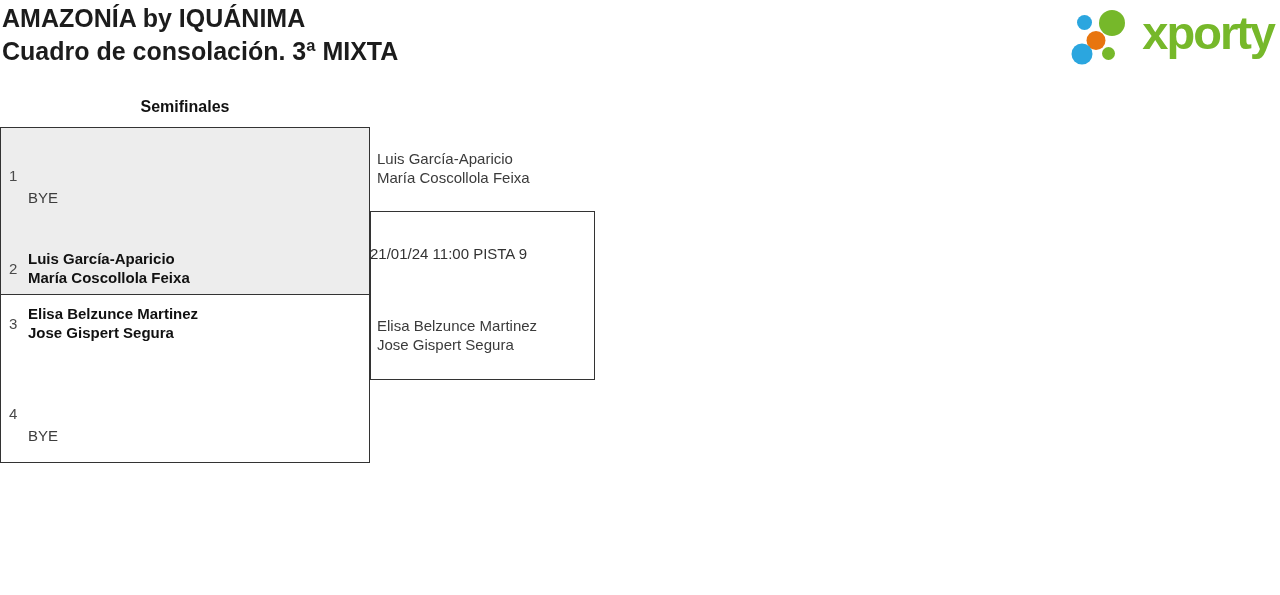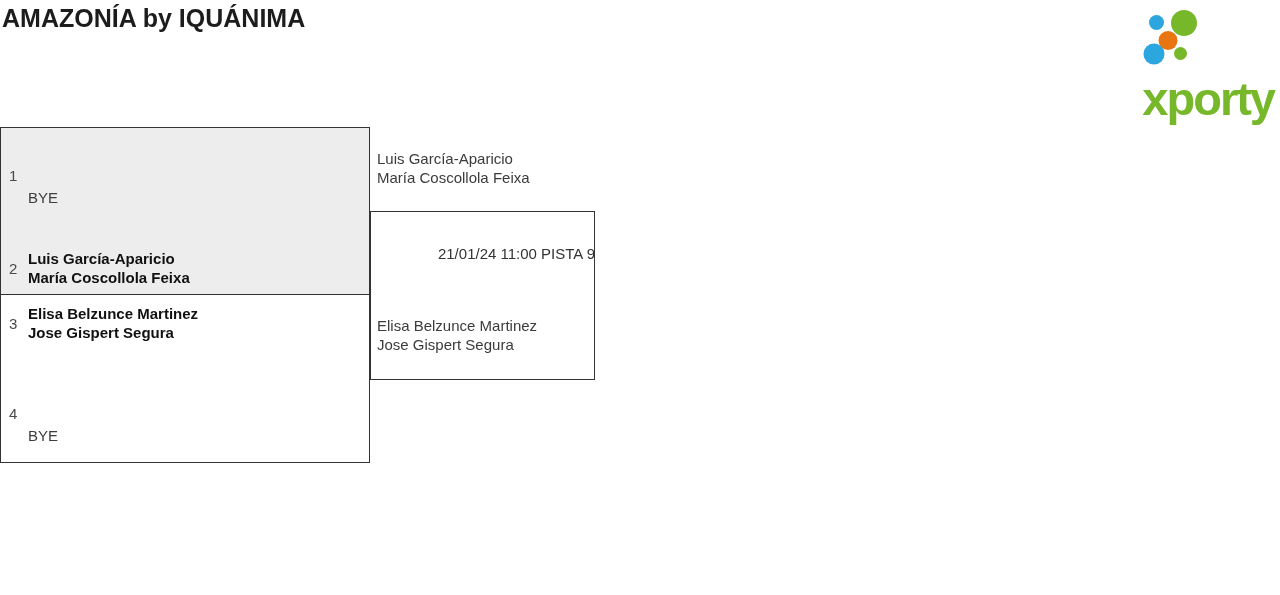--- a/index.html
+++ b/index.html
@@ -13,21 +13,21 @@
   }
   
   .title-block { position:absolute; left:2px; top:2px; }
   .title-line {
     font-size:25px; font-weight:700; color:#1c1c1c;
     line-height:33px; letter-spacing:0;
   }
   .logo {
     position:absolute; right:6px; top:2px;
     display:flex; align-items:flex-start;
-    text-decoration:none; cursor:pointer;flex-direction:column;
+    text-decoration:none; cursor:pointer;
   }
   .logo-text {
     font-size:47px; font-weight:700; color:#76b82a;
     letter-spacing:-2px; line-height:62px; margin-left:8px;
   }
   
   .round-label {
     position:absolute; top:97px;
     font-size:16px; font-weight:700; color:#111;
     text-align:center; line-height:19px;
@@ -62,44 +62,46 @@
   
   .final-team {
     position:absolute; left:377px;
     font-size:15px; font-weight:400; color:#3b3b3b; line-height:19px;
   }
   .final-team div { white-space:nowrap; }
   .final-team-top { top:149px; }
   .final-team-bottom { top:316px; }
   .final-schedule {
     position:absolute; left:370px; top:244px; width:225px;
-    text-align:right;
+    text-align:left;
     font-size:15px; color:#333; line-height:19px;
   }
 </style>
 </head>
 <body>
 
 <div class="page">
 
   <div class="title-block">
     <div class="title-line">AMAZONÍA by IQUÁNIMA</div>
+    <div class="title-line">Cuadro de consolación. 3ª MIXTA</div>
   </div>
 
   <div class="logo">
     <svg width="72" height="66" viewBox="0 0 72 66" aria-hidden="true">
       <circle cx="22.5" cy="20.5" r="7.5" fill="#2ba6df"></circle>
       <circle cx="50" cy="21" r="13" fill="#76b82a"></circle>
       <circle cx="34" cy="38.5" r="9.5" fill="#e8750f"></circle>
       <circle cx="20" cy="52" r="10.5" fill="#2ba6df"></circle>
       <circle cx="46.5" cy="51.5" r="6.5" fill="#76b82a"></circle>
     </svg>
     <span class="logo-text">xporty</span>
   </div>
 
+  <div class="round-label round-semis">Semifinales</div>
 
   <div class="match-box sf1">
     <div class="team-row row-sf1-top">
       <span class="seed">1</span>
       <span class="bye-label">BYE</span>
     </div>
     <div class="team-row row-sf1-bottom">
       <span class="seed">2</span>
       <div class="team-names">
         <div>Luis García-Aparicio</div>

